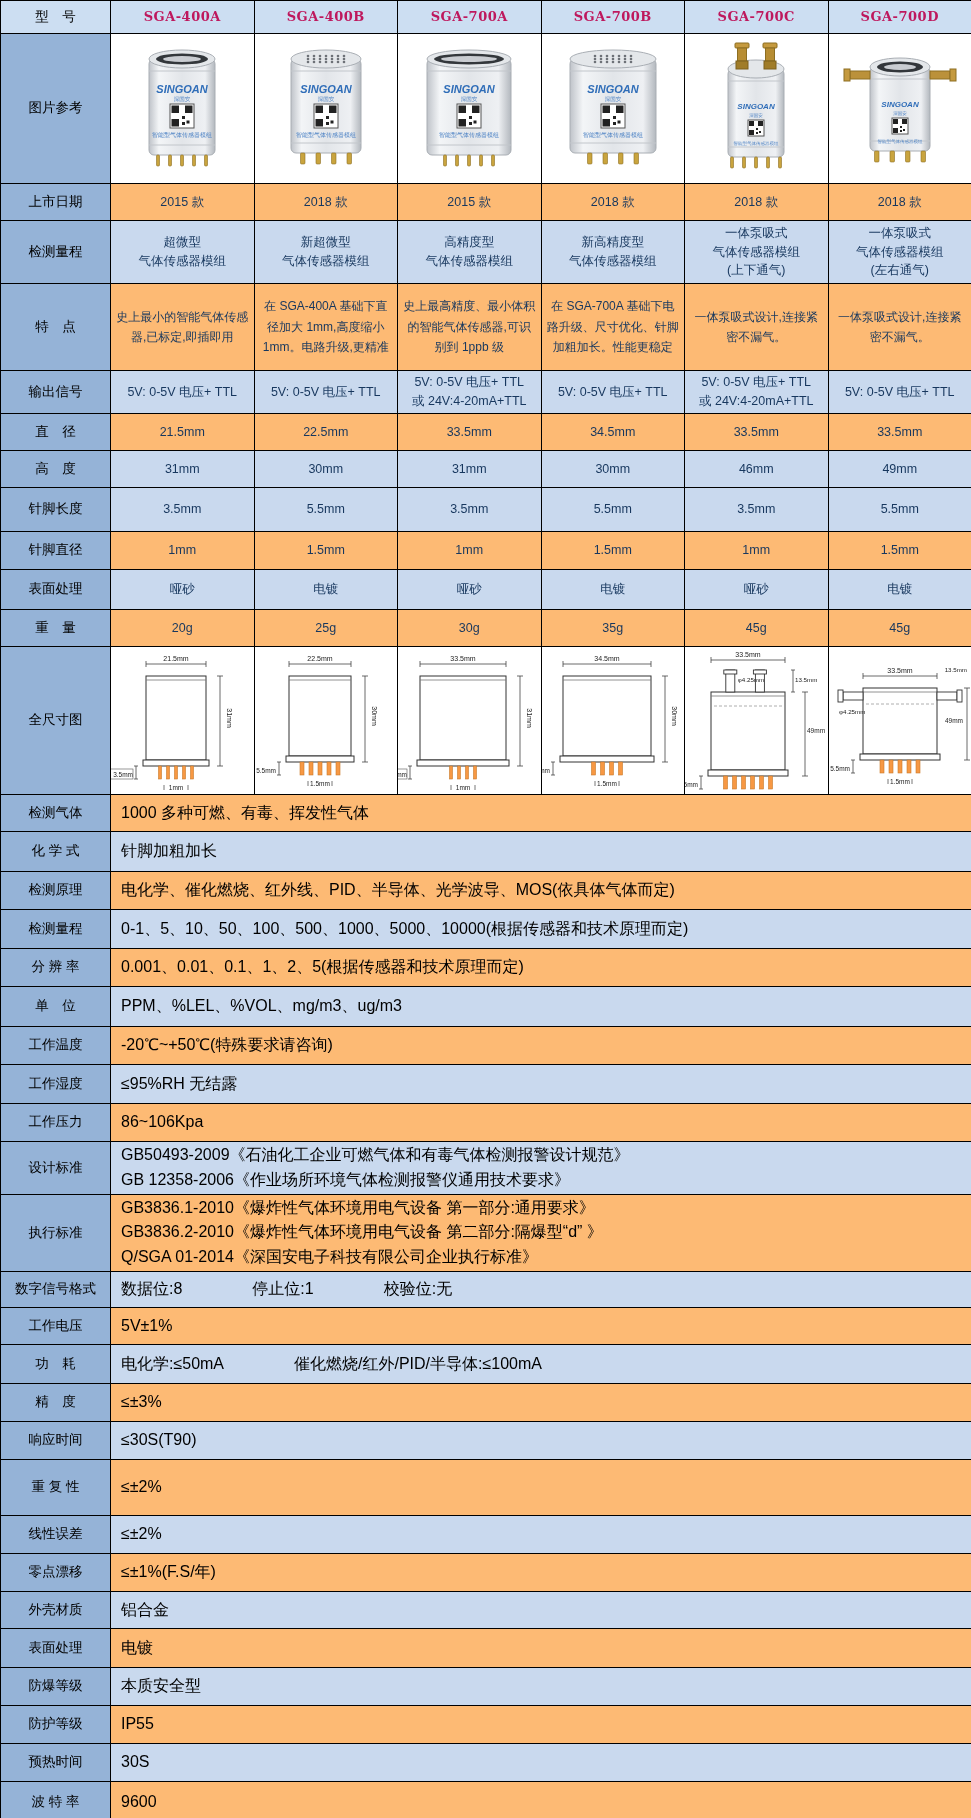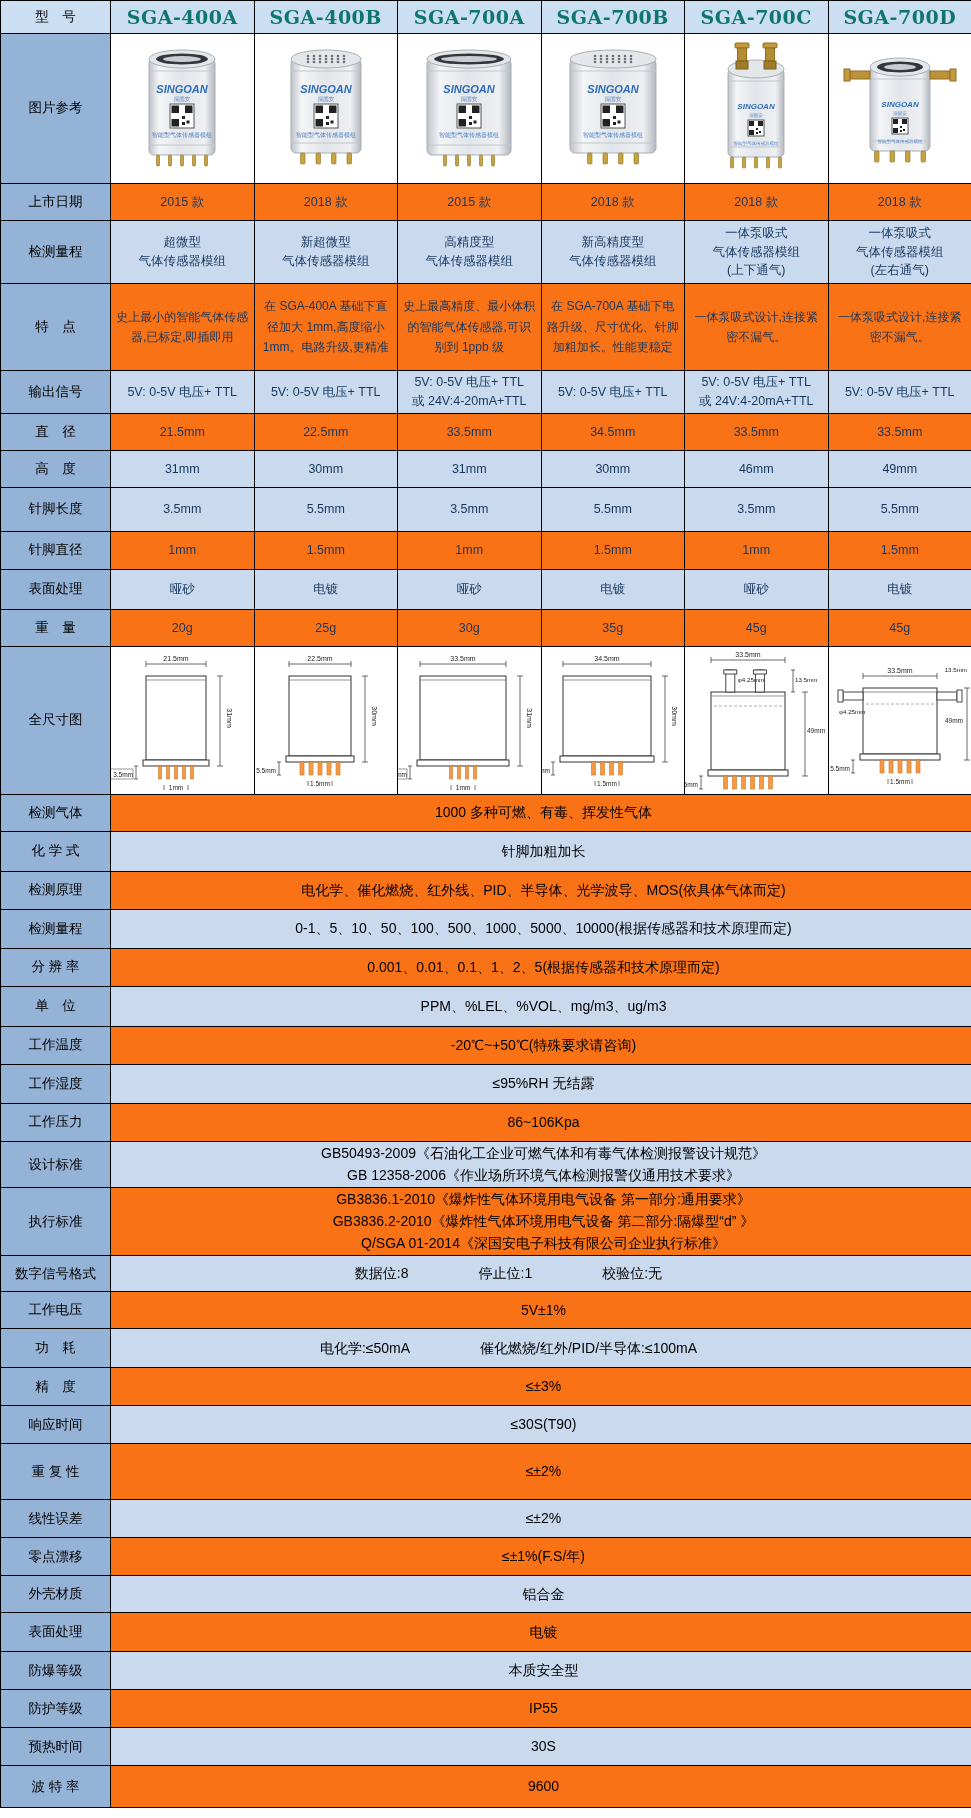--- a/index.html
+++ b/index.html
@@ -2,28 +2,28 @@
 <html><head>
 <meta charset="utf-8">
 <style>
   html,body{margin:0;padding:0;background:#fff;}
   body{width:971px;font-family:"Liberation Sans",sans-serif;}
   #sheet{width:971px;}
   table{border-collapse:collapse;table-layout:fixed;width:971px;}
   td{border:1px solid #000;text-align:center;vertical-align:middle;padding:1px 5px;
      font-size:12.5px;color:#17375e;line-height:1.5;overflow:hidden;}
   td.lbl{background:#95b3d7;font-weight:normal;color:#000;font-size:13.5px;padding:1px 2px;}
-  td.mhead{background:#ccdef2;font-weight:bold;color:#0f766e;font-size:19px;
+  td.mhead{background:#ccdef2;font-weight:bold;color:#be185d;font-size:13px;
      font-family:"DejaVu Serif","Liberation Serif",serif;letter-spacing:.5px;}
   td.corner{background:#ccdef2;}
   td.photo{background:#fff;padding:0;}
-  td.light{background:#f97316;margin-left:48px;}
+  td.light{background:#fdba74;margin-left:48px;}
   td.dark{background:#c9d9ee;}
   td.feat{font-size:12px;padding:1px 4px;line-height:1.7;}
-  td.full{text-align:center;padding-left:10px;color:#000;font-weight:400;font-size:14px;line-height:1.55;}
+  td.full{text-align:left;padding-left:10px;color:#000;font-weight:400;font-size:16px;line-height:1.55;}
   .seg{margin-right:70px;}
   svg{display:block;margin:0 auto;}
 </style>
 </head>
 <body>
 
 <div id="sheet">
   <div id="table-root">
       <table>
         <colgroup>

